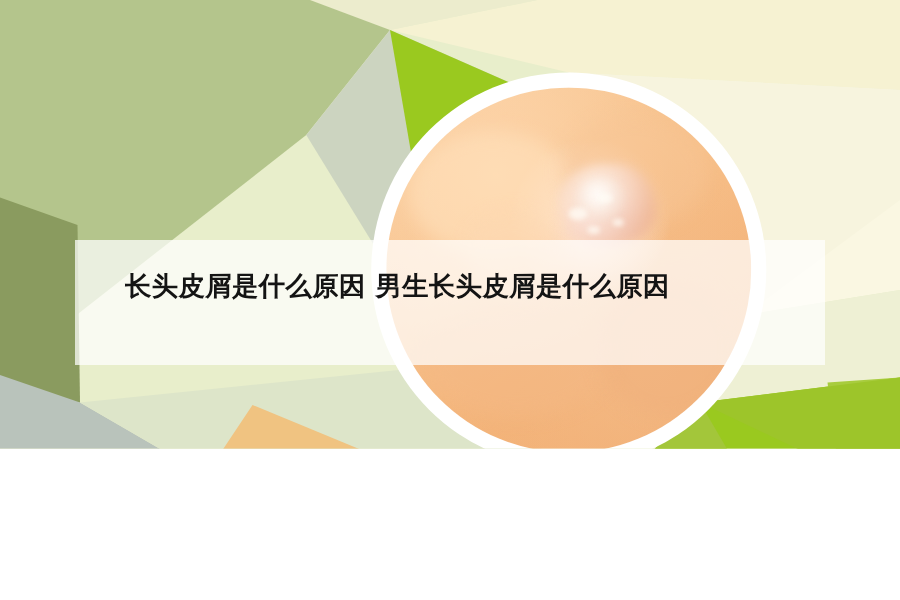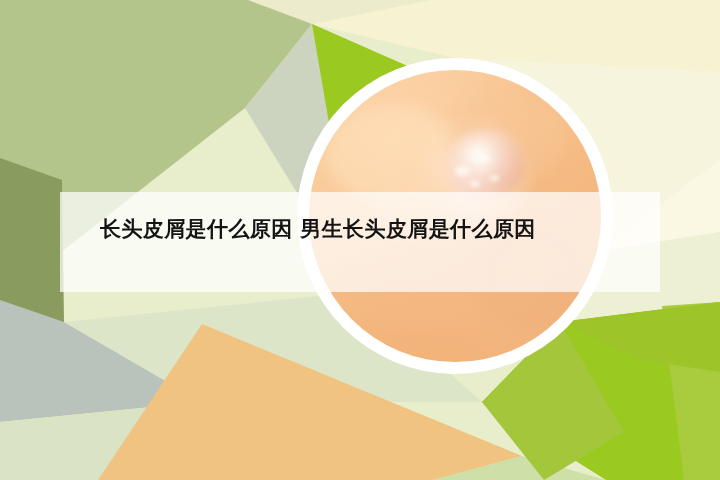--- a/index.html
+++ b/index.html
@@ -8,21 +8,21 @@
     padding: 0;
     background: #ffffff;
   }
   body {
     font-family: "Liberation Sans", "DejaVu Sans", sans-serif;
   }
 
   #thumb-card {
     position: relative;
     width: 720px;
-    height: 480px;
+    height: 359px;
     overflow: hidden;
     background: #e8eecb;
   }
 
   
   #poly-bg {
     position: absolute;
     left: 0;
     top: 0;
     width: 720px;

